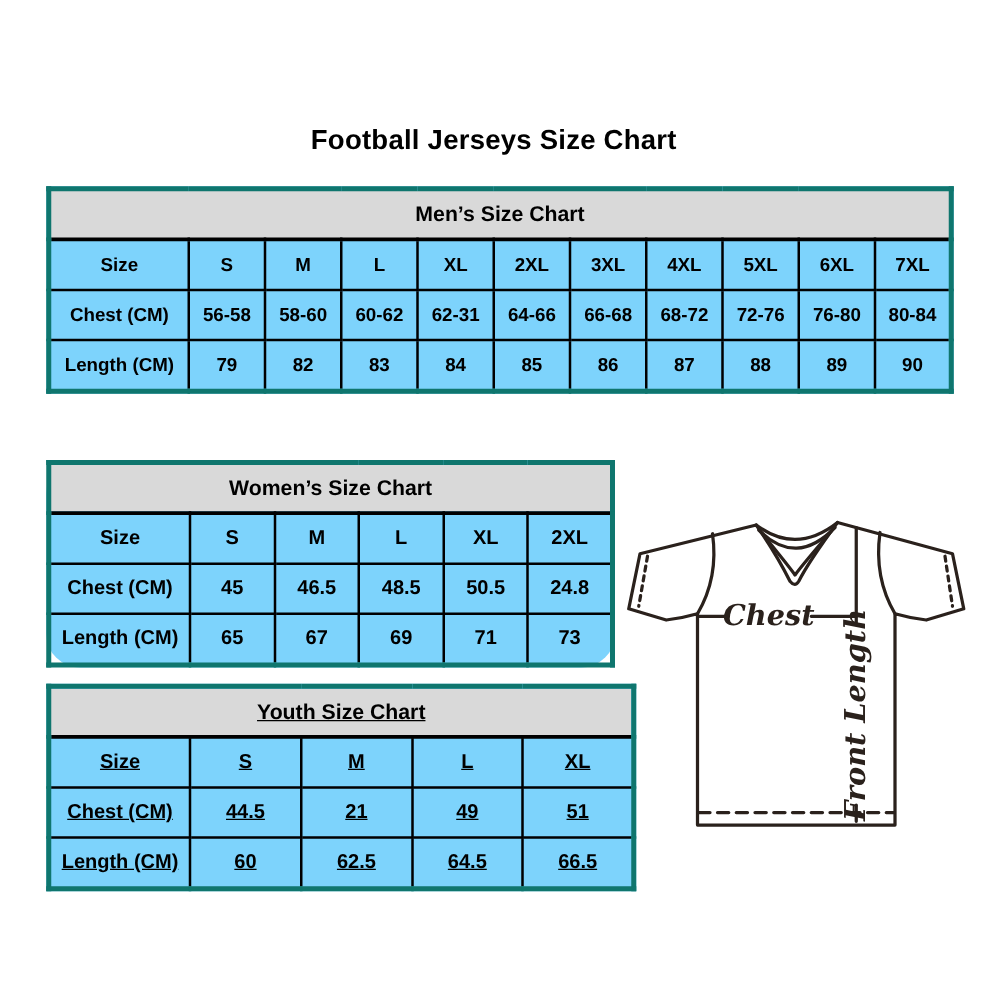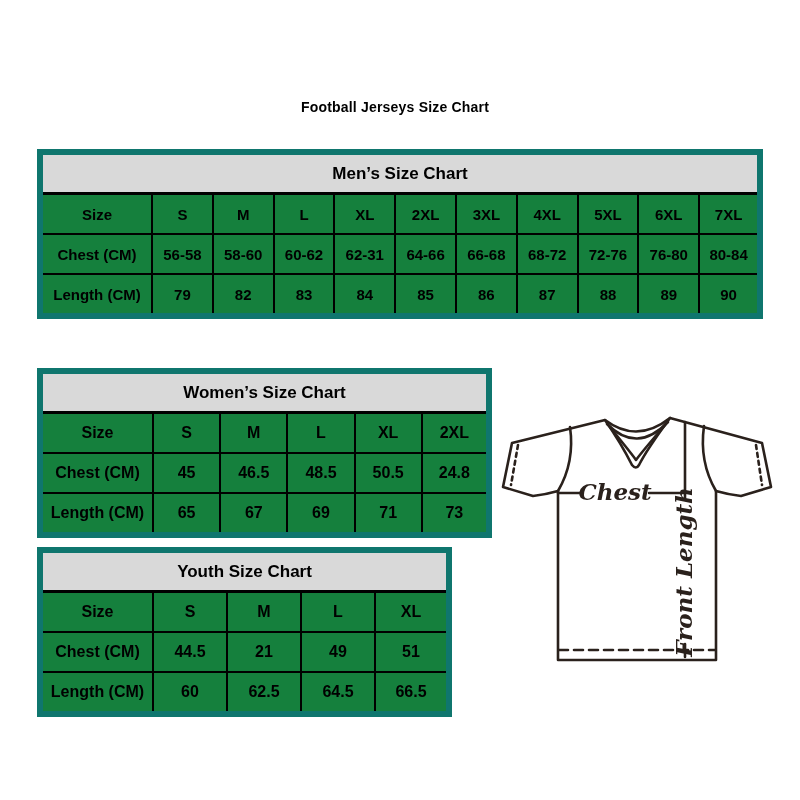--- a/index.html
+++ b/index.html
@@ -10,30 +10,30 @@
     color: #000;
     position: relative;
     overflow: hidden;
   }
   .page-title {
     position: absolute;
     top: 99px; left: 0;
     width: 790px;
     margin: 0;
     text-align: center;
-    font-size: 14px;
+    font-size: 22px;
     font-weight: bold;
     letter-spacing: 0.2px;
   }
   table.size-table {
     position: absolute;
     border-collapse: collapse;
     table-layout: fixed;
-    background: #15803d;
-    border: 6px solid #0f766e;
+    background: #7dd3fc;
+    border: 4px solid #0f766e;
   }
   table.size-table th, table.size-table td {
     border: 2px solid #000;
     text-align: center;
     vertical-align: middle;
     font-weight: bold;
     padding: 0;
     font-size: 15px;
     overflow: hidden;
     white-space: nowrap;
@@ -41,25 +41,25 @@
   table.size-table th.band {
     background: #d9d9d9;
     font-size: 17px;
     height: 37px;
     border-bottom: 3px solid #000;
   }
   table.mens { left: 37px; top: 149px; width: 726px; }
   table.mens td, table.mens tbody th { height: 38px; }
   table.mens col.label-col { width: 112px; }
 
-  table.womens { left: 37px; top: 368px; width: 455px; }
+  table.womens { left: 37px; top: 368px; width: 455px; border-radius: 27px; }
   table.womens td, table.womens tbody th { height: 38px; font-size: 16px; }
   table.womens col.label-col { width: 113px; }
 
-  table.youth { left: 37px; top: 547px; width: 415px; }
+  table.youth { left: 37px; top: 547px; width: 472px; text-decoration: underline; }
   table.youth td, table.youth tbody th { height: 38px; font-size: 16px; }
   table.youth col.label-col { width: 113px; }
 
   .jersey-figure {
     position: absolute;
     left: 498px; top: 396px;
     width: 280px; height: 292px;
   }
   .jersey-label {
     font-family: "DejaVu Serif", serif;

